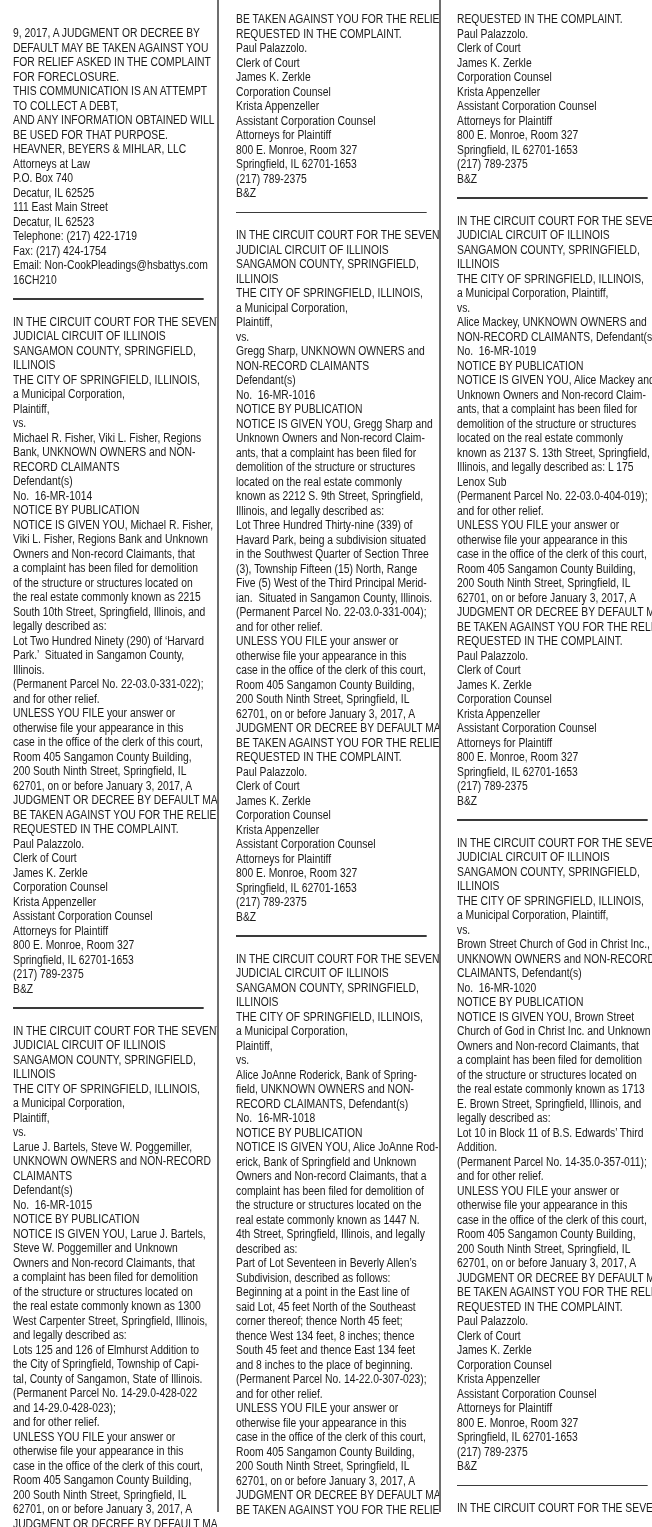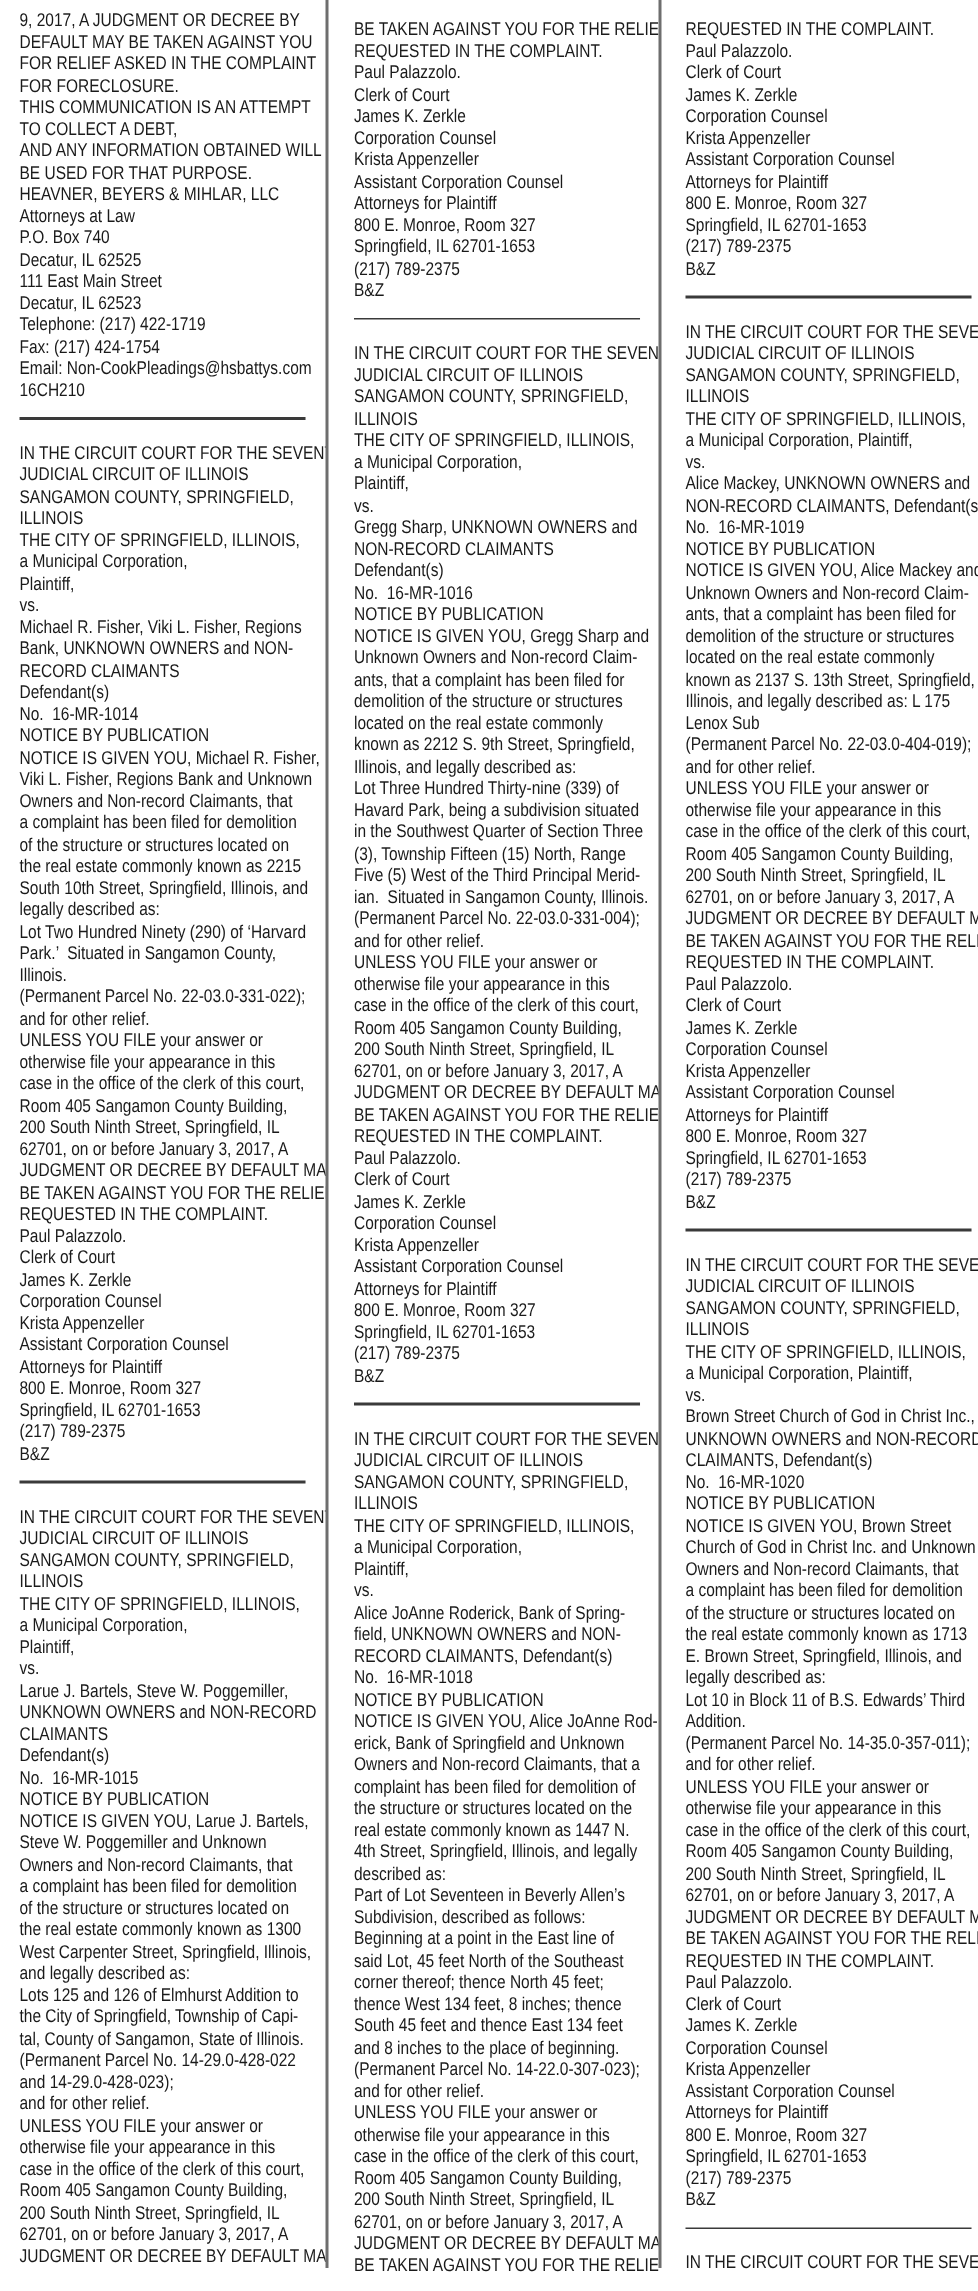--- a/index.html
+++ b/index.html
@@ -14,21 +14,21 @@
   }
   .columns {
     display: flex;
     width: 100%;
     height: 100%;
   }
   .col {
     box-sizing: border-box;
     overflow: hidden;
   }
-  .col-1 { width: 218px; padding: 6px 0 0 13px; }
+  .col-1 { width: 218px; padding: 26px 0 0 13px; }
   .col-2 { width: 222px; padding: 12px 0 0 17px; }
   .col-3 { width: 212px; padding: 12px 0 0 16px; }
   .vdivider {
     width: 2px;
     background: #6e6e6e;
     height: 1512px;
     flex: 0 0 2px;
   }
   .scalewrap {
     width: 246px;

